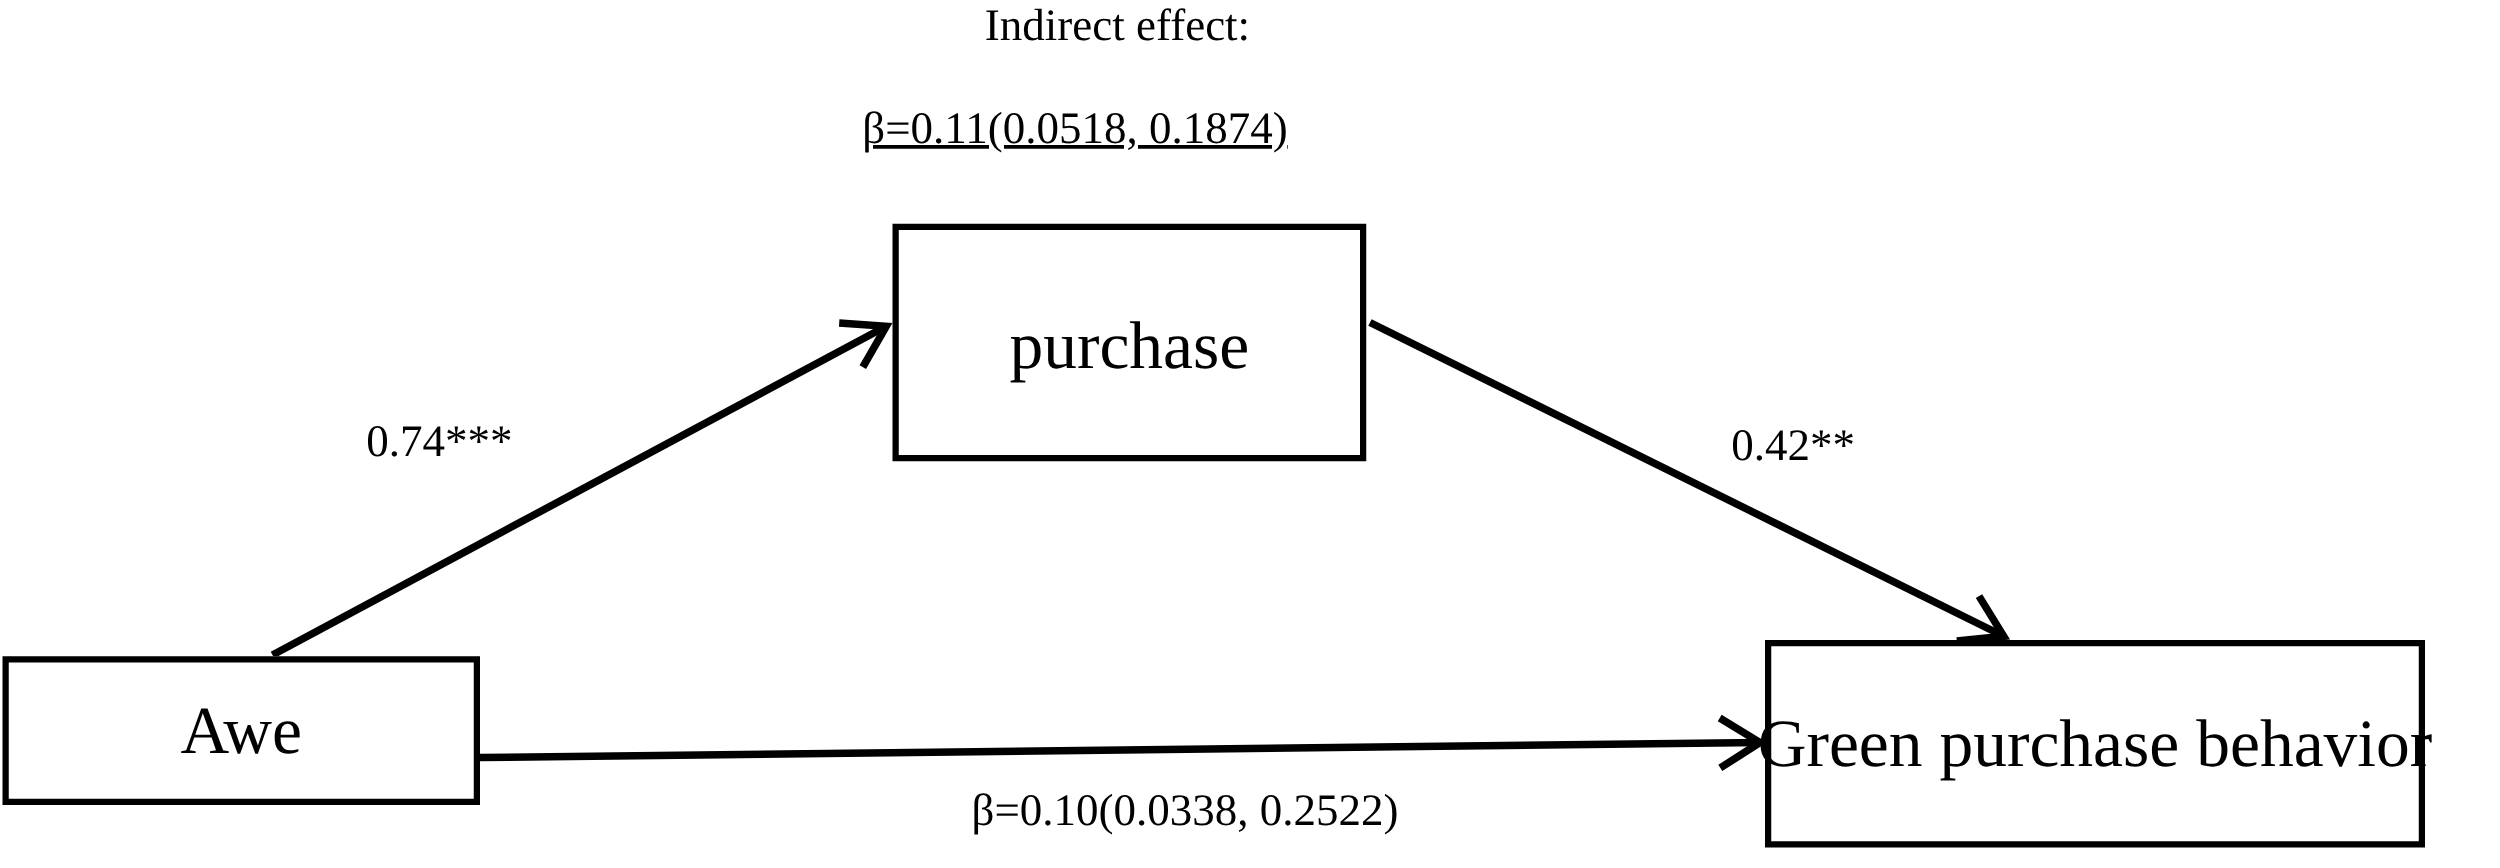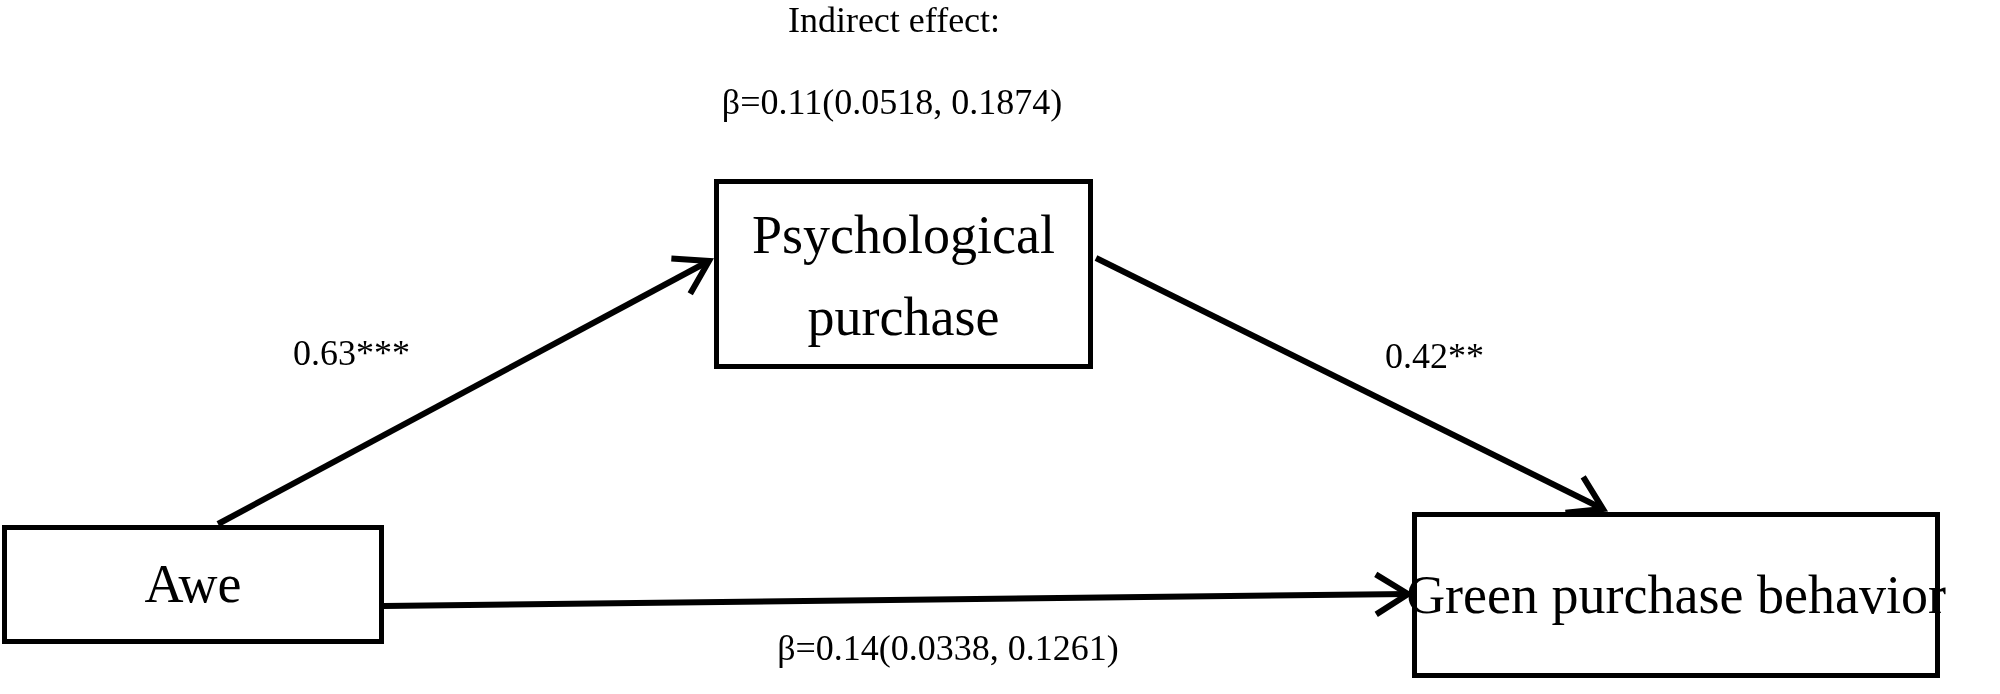--- a/index.html
+++ b/index.html
@@ -60,21 +60,21 @@
   .note {
     position: absolute;
     font-size: 36px;
     line-height: 1.05;
     white-space: nowrap;
   }
   .note.centered {
     transform: translateX(-50%);
   }
   .indirect-title { left: 894px; top: 2px; }
-  .indirect-value { left: 892px; top: 84px; }
+  .indirect-value { left: 860px; top: 84px; text-decoration: underline; }
   .coef-a { left: 293px; top: 335px; }
   .coef-b { left: 1385px; top: 338px; }
   .direct-title { left: 947px; top: 544px; }
   .direct-value { left: 948px; top: 630px; }
 </style>
 </head>
 <body>
 
 <div class="canvas">
 
@@ -87,29 +87,28 @@
     <line x1="218" y1="524" x2="709" y2="261" stroke="#000000" stroke-width="6" marker-end="url(#ah)"></line>
     <line x1="1096" y1="258" x2="1603" y2="509" stroke="#000000" stroke-width="6" marker-end="url(#ah)"></line>
     <line x1="384" y1="606" x2="1408" y2="594" stroke="#000000" stroke-width="6" marker-end="url(#ah)"></line>
   </svg>
 
   <div class="node node-awe">
     <span>Awe</span>
   </div>
 
   <div class="node node-mediator">
-    <span>Psychological</span>
     <span>purchase</span>
   </div>
 
   <div class="node node-outcome">
     <span>Green purchase behavior</span>
   </div>
 
   <div class="note centered indirect-title">Indirect effect:</div>
   <div class="note centered indirect-value">β=0.11(0.0518, 0.1874)</div>
 
-  <div class="note coef-a">0.63***</div>
+  <div class="note coef-a">0.74***</div>
   <div class="note coef-b">0.42**</div>
 
-  <div class="note centered direct-value">β=0.14(0.0338, 0.1261)</div>
+  <div class="note centered direct-value">β=0.10(0.0338, 0.2522)</div>
 
 </div>
 
 </body></html>

